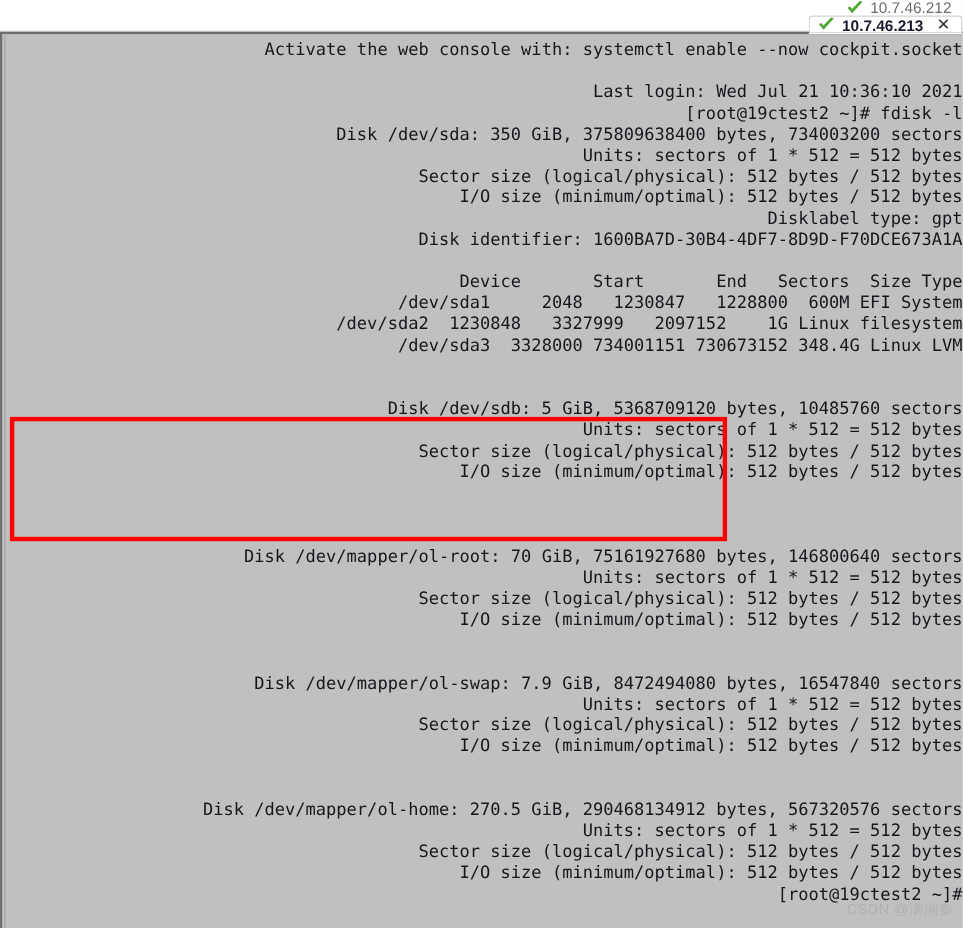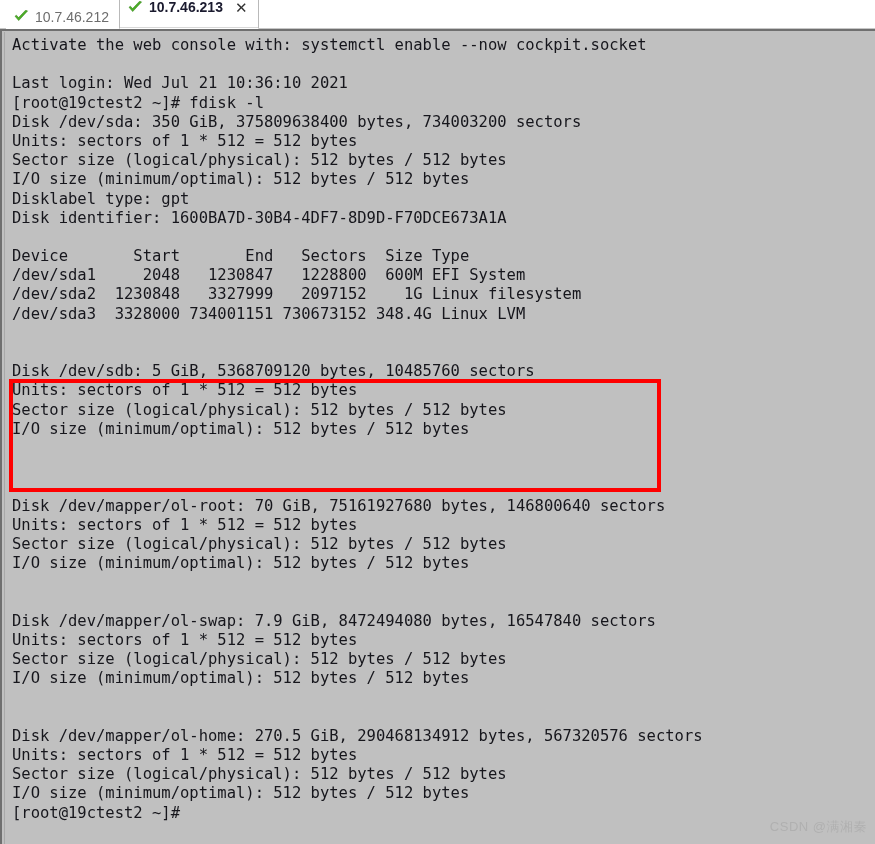--- a/index.html
+++ b/index.html
@@ -26,20 +26,21 @@
   
   .tab-bar {
     position: relative;
     height: 29px;
     background: #ffffff;
     display: flex;
     align-items: flex-end;
     padding-left: 6px;
     box-sizing: border-box;
     font-family: "Liberation Sans", sans-serif;
+    flex-direction: column;
   }
   .tab-bar::after {
     content: "";
     position: absolute;
     left: 0; right: 0; bottom: 0;
     height: 1px;
     background: #c6c6c6;
   }
   .tab {
     position: relative;
@@ -100,20 +101,21 @@
   }
   .terminal-inner {
     position: absolute;
     left: 2px;
     top: 1px;
     right: 0;
     bottom: 0;
     background: #c0c0c0;
     border-left: 1px solid #a8a8a8;
     overflow: hidden;
+    text-align: right;
   }
   .term-screen {
     position: absolute;
     left: 7px;
     top: 4px;
     right: 0;
     bottom: 0;
     font-family: "DejaVu Sans Mono", monospace;
     font-size: 15.5px;
     line-height: 19.2px;

